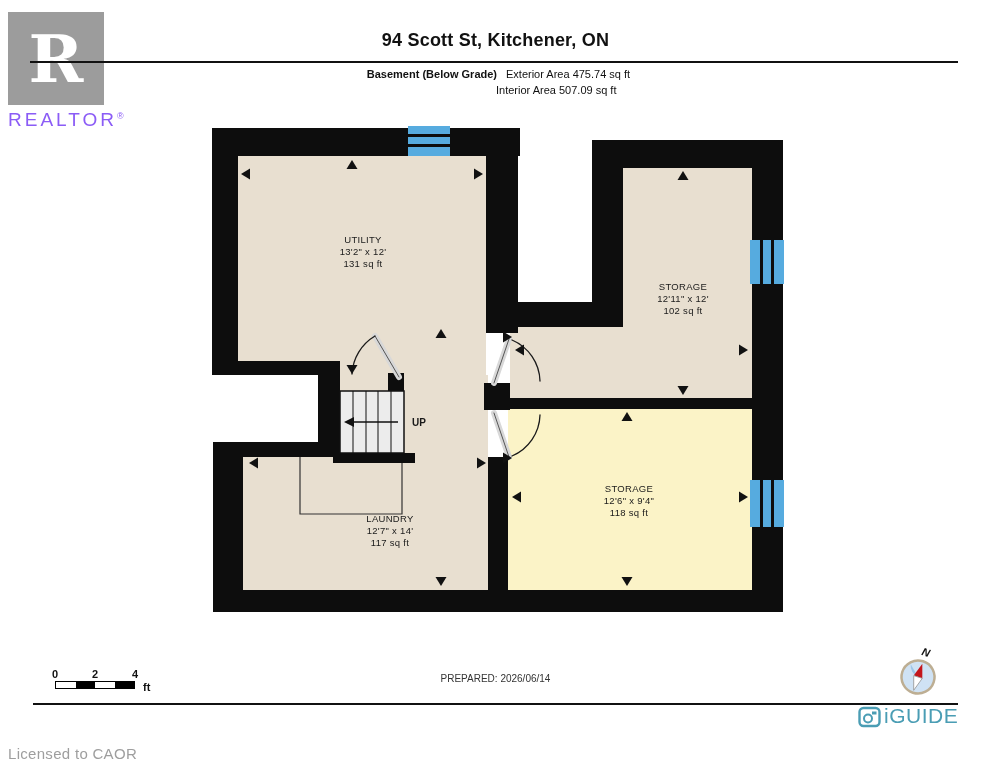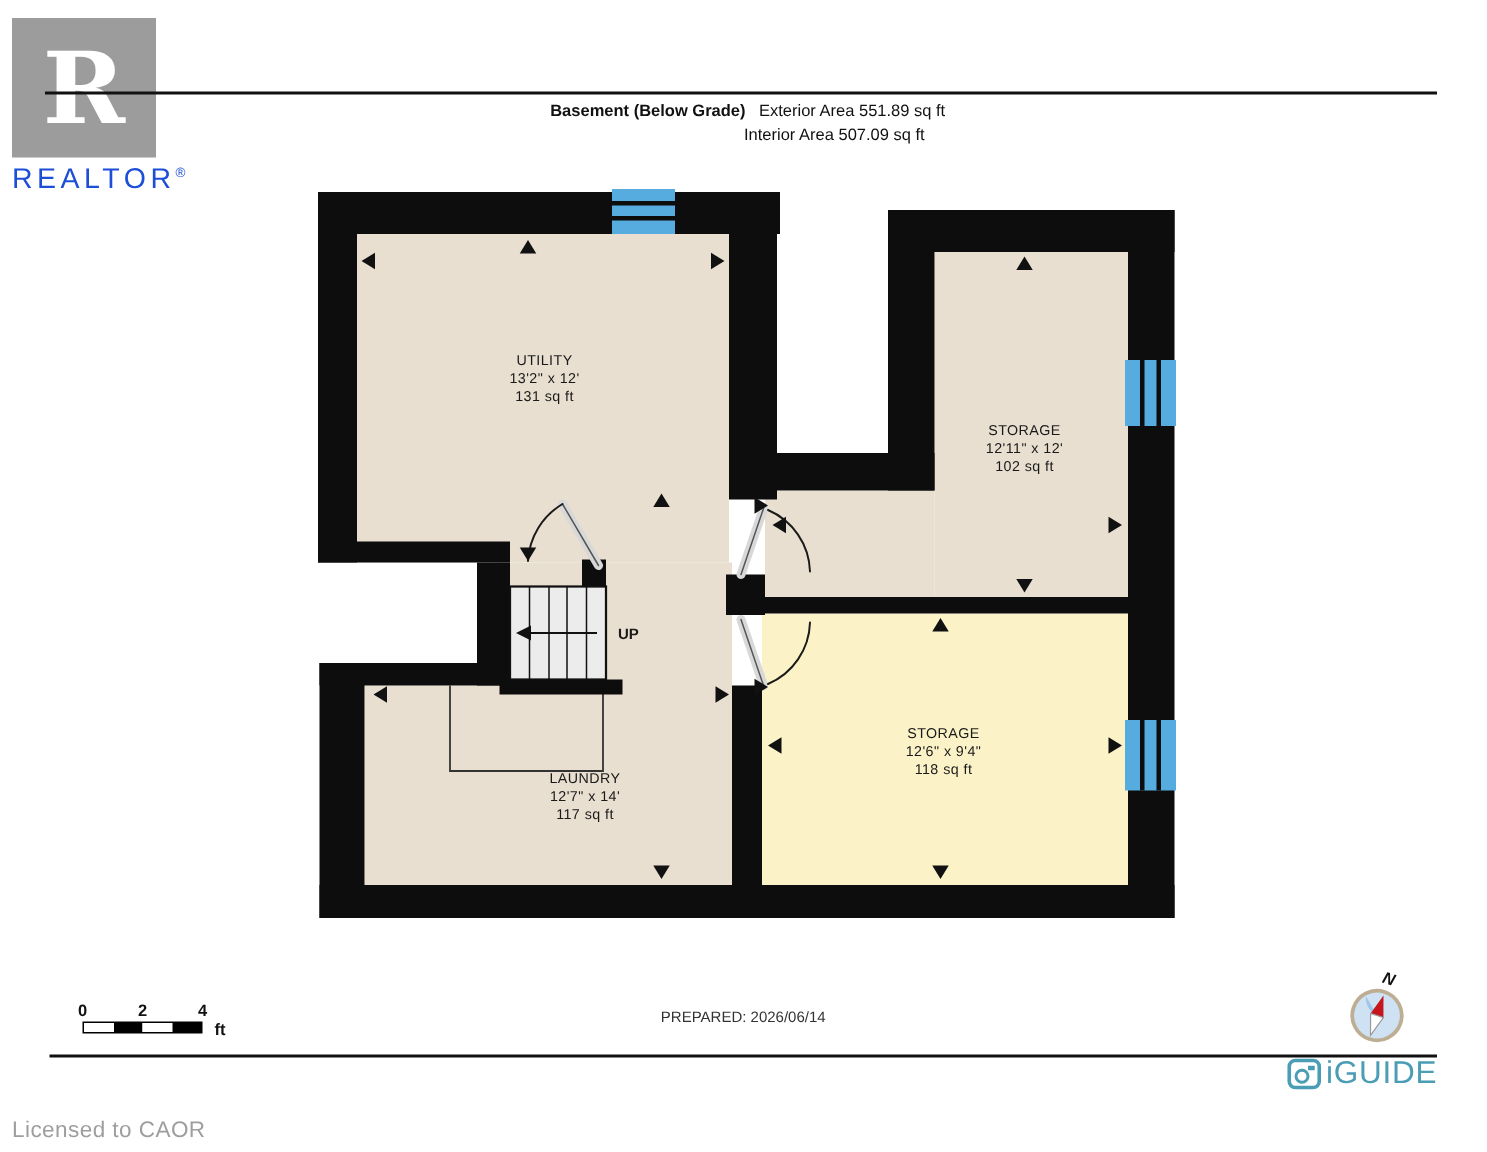--- a/index.html
+++ b/index.html
@@ -11,21 +11,21 @@
          font-size:18px;font-weight:bold;letter-spacing:.2px;}
   .header-rule{position:absolute;left:30px;top:61px;width:928px;height:2px;background:#111;}
   .floor-label{position:absolute;right:494px;top:68px;font-size:11px;font-weight:bold;white-space:nowrap;padding-left:41px;}
   .ext-area{position:absolute;left:506px;top:68px;font-size:11px;}
   .int-area{position:absolute;left:496px;top:84px;font-size:11px;text-align:center;}
 
   
   .realtor{position:absolute;left:8px;top:12px;width:110px;}
   .realtor-box{width:96px;height:93px;background:#9c9c9c;display:flex;align-items:center;justify-content:center;}
   .realtor-box span{color:#fff;font-family:"DejaVu Serif",serif;font-weight:bold;font-size:66px;line-height:1;}
-  .realtor-word{margin-top:4px;color:#1d4ed8;font-size:19px;letter-spacing:3px;}
+  .realtor-word{margin-top:4px;color:#8b5cf6;font-size:19px;letter-spacing:3px;}
   .realtor-word sup{font-size:9px;}
 
   
   svg.plan{position:absolute;left:0;top:0;}
   .roomlabel{font-family:"Liberation Sans",sans-serif;font-size:9.5px;fill:#1a1a1a;
              text-anchor:middle;letter-spacing:.3px;}
   .uplabel{font-family:"Liberation Sans",sans-serif;font-size:10px;font-weight:600;fill:#1a1a1a;}
 
   
   .scalebar{position:absolute;left:55px;top:668px;}
@@ -36,39 +36,40 @@
   .scale-strip{width:78px;height:6px;border:1px solid #000;display:flex;}
   .scale-strip i{flex:1;}
   .scale-strip i:nth-child(1),.scale-strip i:nth-child(3){background:#fff;}
   .scale-strip i:nth-child(2),.scale-strip i:nth-child(4){background:#000;}
   .scale-unit{position:absolute;left:88px;top:13px;font-size:11px;font-weight:600;text-align:center;}
 
   .prepared{position:absolute;left:0;right:0;top:673px;text-align:center;font-size:10px;color:#333;}
   .compass{position:absolute;left:893px;top:645px;}
   .footer-rule{position:absolute;left:33px;top:703px;width:925px;height:2px;background:#111;}
   .disclaimer{position:absolute;left:33px;top:711px;width:810px;font-size:9px;color:#222;}
-  .iguide{position:absolute;left:858px;top:704px;display:flex;align-items:flex-start;color:#4a9db4;}
+  .iguide{position:absolute;left:858px;top:704px;display:flex;align-items:center;color:#4a9db4;}
   .iguide-text{font-size:21px;letter-spacing:.5px;margin-left:3px;color:#4a9db4;}
   .licensed{position:absolute;left:8px;top:745px;font-size:15px;color:#9e9e9e;letter-spacing:.3px;text-align:right;}
 </style>
 </head>
 <body>
 
 <div class="page">
 
   <div class="realtor">
     <div class="realtor-box">
       <span>R</span>
     </div>
     <div class="realtor-word"><span>REALTOR</span><sup>®</sup></div>
   </div>
 
+  <div class="title">94 Scott St, Kitchener, ON</div>
   <div class="header-rule"></div>
   <div class="floor-label">Basement (Below Grade)</div>
-  <div class="ext-area">Exterior Area 551.89 sq ft</div>
+  <div class="ext-area">Exterior Area 475.74 sq ft</div>
   <div class="int-area">Interior Area 507.09 sq ft</div>
 
   <svg class="plan" width="991" height="768" viewBox="0 0 991 768">
 
     <g>
       <rect x="238" y="156" width="248" height="219" fill="#e8dfd0"></rect>
       <rect x="333" y="375" width="155" height="88" fill="#e8dfd0"></rect>
       <rect x="243" y="457" width="245" height="140" fill="#e8dfd0"></rect>
       <rect x="623" y="168" width="129" height="230" fill="#e8dfd0"></rect>
       <rect x="510" y="327" width="113" height="71" fill="#e8dfd0"></rect>

